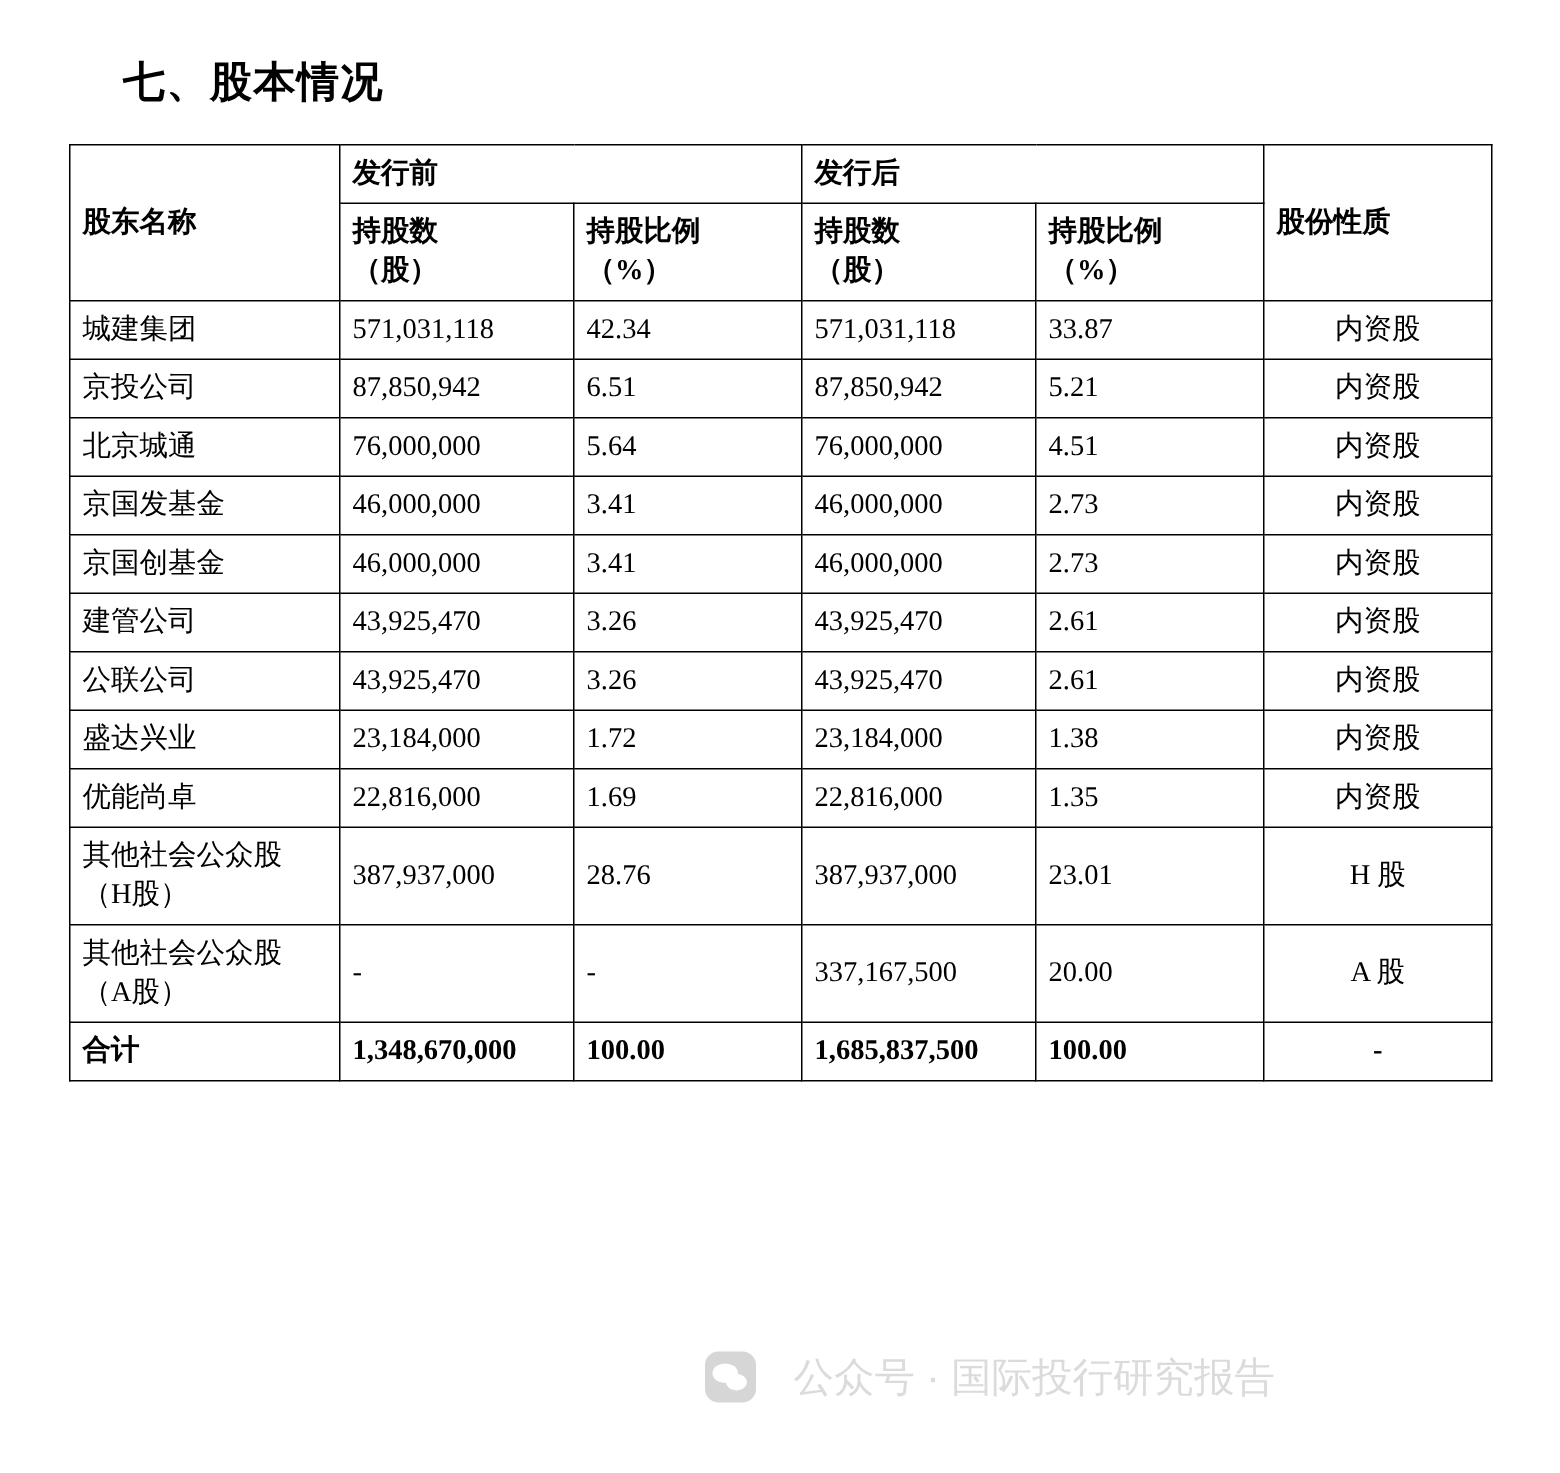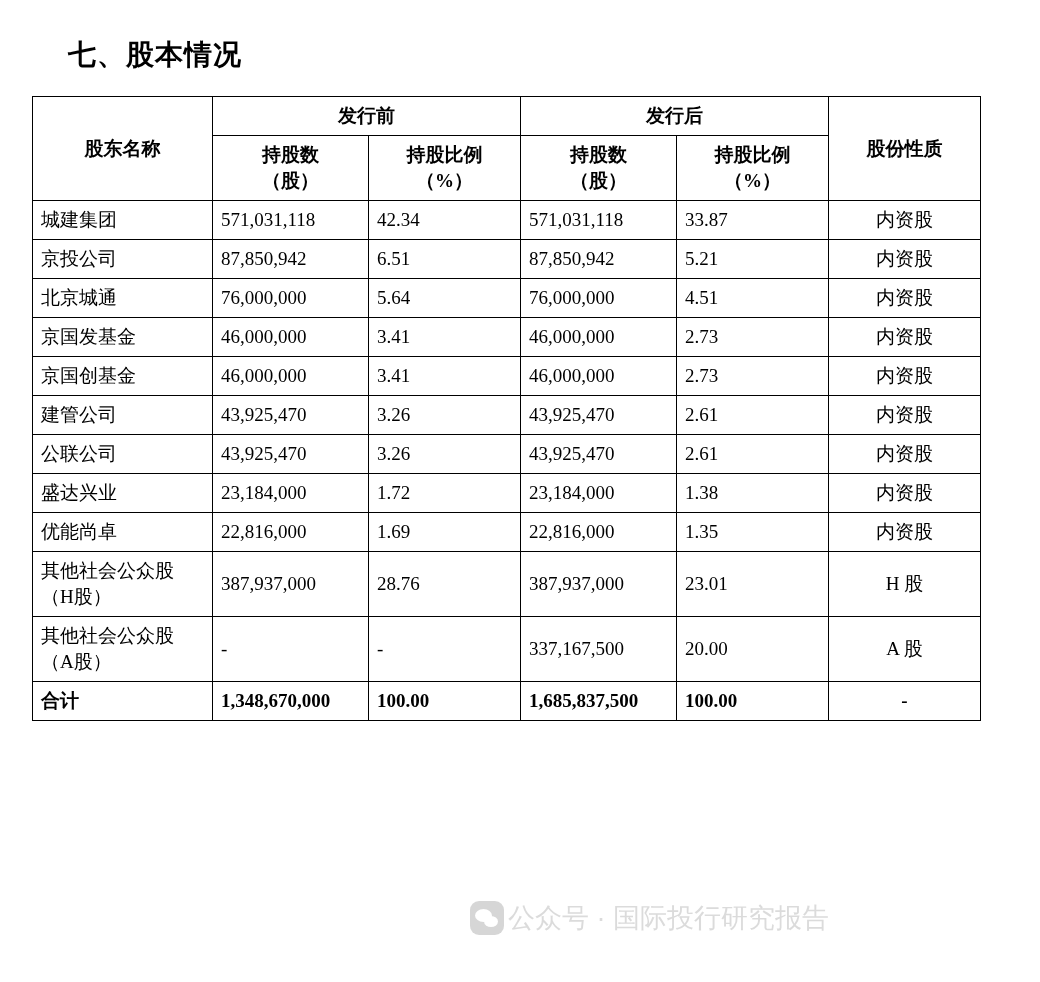--- a/index.html
+++ b/index.html
@@ -9,21 +9,21 @@
   }
   body {
     width: 1040px;
     height: 982px;
     font-family: "Liberation Serif", "DejaVu Serif", serif;
     color: #000000;
     position: relative;
     overflow: hidden;
   }
   .page {
-    padding: 18px 46px 0 32px;
+    padding: 18px 46px 0 46px;
     box-sizing: border-box;
     width: 1040px;
   }
   h1.section-title {
     font-size: 28px;
     font-weight: bold;
     margin: 18px 0 0 36px;
     letter-spacing: 1px;
   }
   h2.sub-title {
@@ -51,21 +51,21 @@
     table-layout: fixed;
   }
   table.share-table th,
   table.share-table td {
     border: 1px solid #000000;
     font-size: 19px;
     padding: 6px 8px;
     line-height: 26px;
   }
   table.share-table th {
-    text-align: center;
+    text-align: left;
     font-weight: bold;
     font-family: Liberation Serif, serif;
   }
   td.name-cell {
     text-align: left;
   }
   td.num-cell {
     text-align: left;
     padding-right: 12px;
   }
@@ -81,21 +81,21 @@
   col.c-name { width: 180px; }
   col.c-num  { width: 156px; }
   col.c-pct  { width: 152px; }
   col.c-type { width: 152px; }
   .watermark {
     position: absolute;
     left: 470px;
     top: 900px;
     display: flex;
     align-items: center;
-    gap: 4px;
+    gap: 25px;
     opacity: 0.30;
     pointer-events: none;
   }
   .wechat-badge {
     width: 34px;
     height: 34px;
     border-radius: 9px;
     background: #7a7a7a;
     position: relative;
     flex: none;

